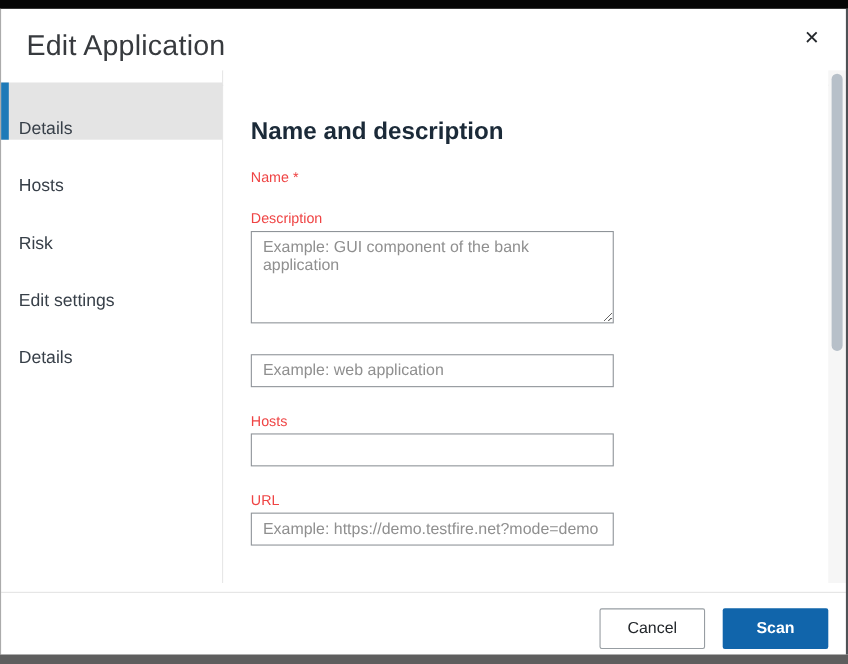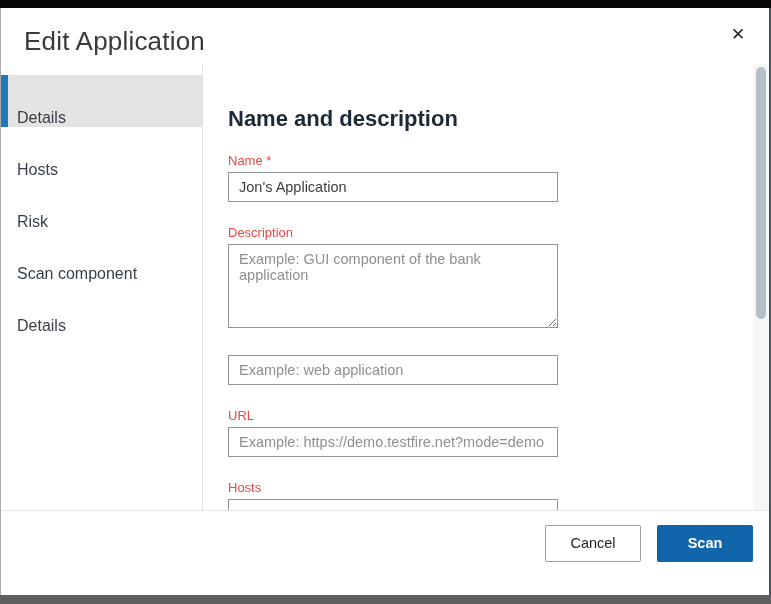--- a/index.html
+++ b/index.html
@@ -57,21 +57,21 @@
   }
   .text-input::placeholder, .text-area::placeholder { color: #8f8f8f; opacity: 1; }
 
   
   .scroll-track { position: absolute; left: 752px; top: 56px; width: 16px; height: 466px;
                   background: #f6f6f6; cursor: default; }
   .scroll-thumb { position: absolute; left: 3px; top: 3px; width: 10px; height: 252px;
                   background: #b7c0c9; border-radius: 5px; cursor: pointer; }
 
   
-  .dlg-footer { position: absolute; left: 0; top: 502px; width: 100%; height: 65px;
+  .dlg-footer { position: absolute; left: 0; top: 530px; width: 100%; height: 65px;
                 border-top: 1px solid #e4e4e4; background: #fff;
                 display: flex; justify-content: flex-end; align-items: center;
                 gap: 16px; padding-right: 16px; }
   .btn { height: 37px; min-width: 96px; border-radius: 2px; font-size: 14.5px;
          font-family: "Liberation Sans", sans-serif; cursor: pointer; padding: 0 18px; }
   .btn-cancel { background: #ffffff; border: 1px solid #979da2; color: #22262a; font-weight: 400; }
   .btn-save   { background: #1165ab; border: none; color: #ffffff; font-weight: 700; }
 </style>
 </head>
 <body>
@@ -95,54 +95,53 @@
       <div class="tab-indicator"></div>
       <span>Details</span>
     </div>
     <div class="side-item">
       <span>Hosts</span>
     </div>
     <div class="side-item">
       <span>Risk</span>
     </div>
     <div class="side-item">
-      <span>Scan component</span>
+      <span>Edit settings</span>
     </div>
     <div class="side-item">
       <span>Details</span>
     </div>
   </nav>
 
   <div class="v-divider"></div>
 
   <div class="content">
     <div class="section-heading">Name and description</div>
 
     <div class="field">
       <label class="field-label">Name *</label>
-      <input type="text" class="text-input" value="Jon's Application" style="">
     </div>
 
     <div class="field">
       <label class="field-label">Description</label>
       <textarea class="text-area" placeholder="Example: GUI component of the bank application" style=""></textarea>
     </div>
 
     <div class="field">
       <input type="text" class="text-input" placeholder="Example: web application" style="">
     </div>
 
     <div class="field">
-      <label class="field-label">URL</label>
-      <input type="text" class="text-input" placeholder="Example: https://demo.testfire.net?mode=demo" style="">
+      <label class="field-label">Hosts</label>
+      <input type="text" class="text-input" value="" style="">
     </div>
 
     <div class="field">
-      <label class="field-label">Hosts</label>
-      <input type="text" class="text-input" value="" style="">
+      <label class="field-label">URL</label>
+      <input type="text" class="text-input" placeholder="Example: https://demo.testfire.net?mode=demo" style="">
     </div>
   </div>
 
   <div class="scroll-track">
     <div class="scroll-thumb"></div>
   </div>
 
   <div class="dlg-footer">
     <button class="btn btn-cancel">Cancel</button>
     <button class="btn btn-save">Scan</button>

